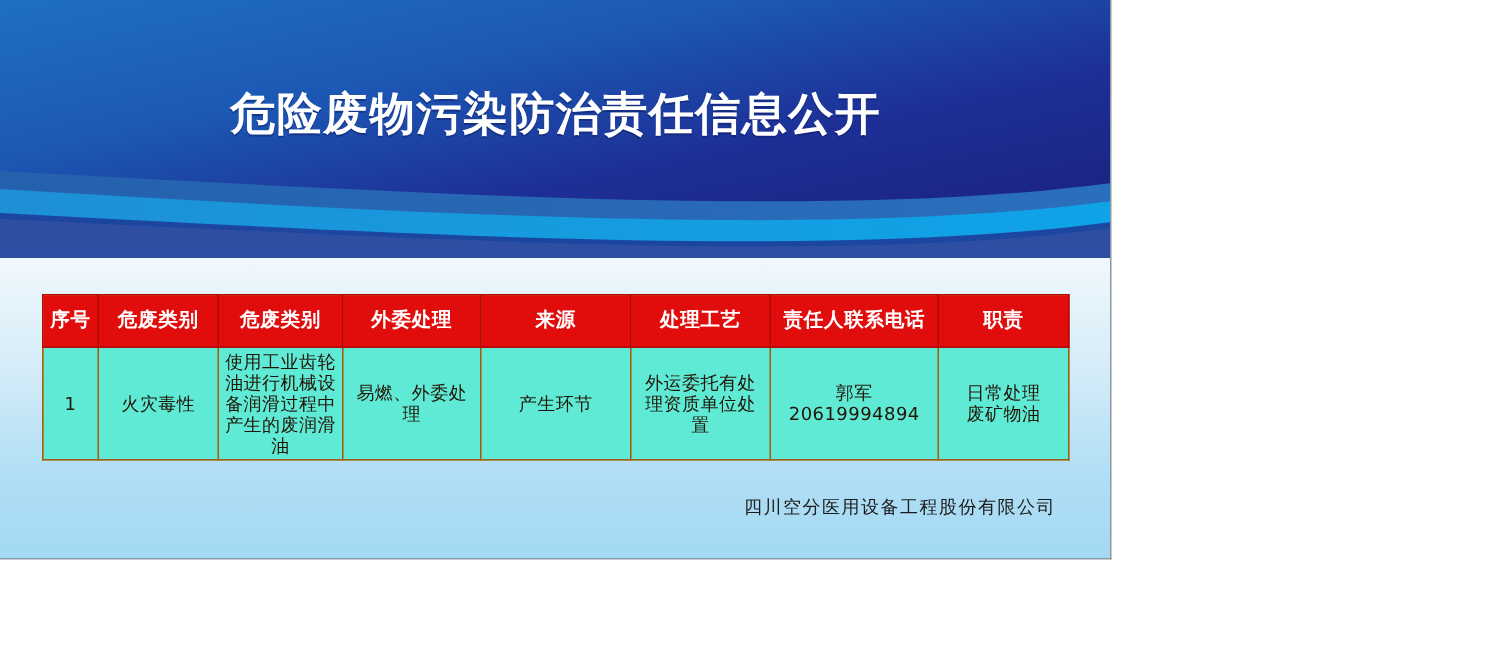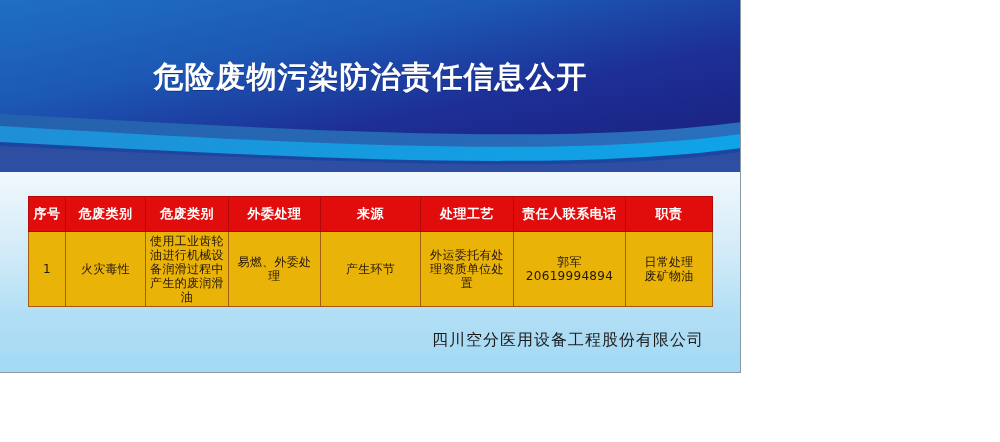--- a/index.html
+++ b/index.html
@@ -90,21 +90,21 @@
     color: #ffffff;
     font-size: 13px;
     font-weight: bold;
     height: 34px;
     line-height: 16px;
     letter-spacing: 0.5px;
     border-color: #b00909;
     white-space: nowrap;
   }
   table.hw-table tbody td {
-    background: #eab308;
+    background: #5eead4;
     color: #231508;
     font-size: 12px;
     line-height: 14px;
     height: 68px;
     padding: 2px 3px;
     letter-spacing: 0.3px;
   }
   td.c-idx   { font-size: 13px; }
   td.c-narrow { line-height: 13px; font-size: 11.5px; }
 
@@ -122,21 +122,21 @@
 
   
   .company {
     position: absolute;
     left: 0;
     top: 330px;
     width: 712px;
     text-align: right;
     padding-right: 8px;
     box-sizing: border-box;
-    font-size: 16px;
+    font-size: 12px;
     color: #1b1b1b;
     letter-spacing: 1px;
     font-family: "DejaVu Sans", "Liberation Sans", sans-serif;
   }
 </style>
 </head>
 <body>
 
 <div class="poster">
 

